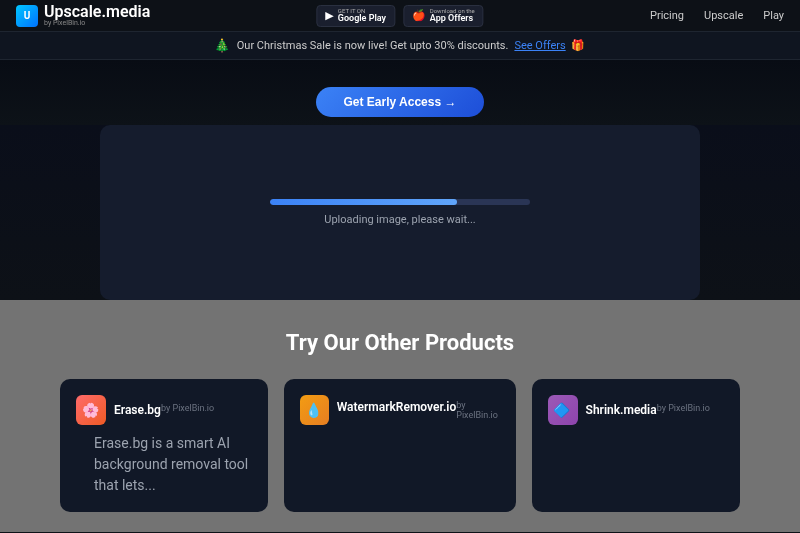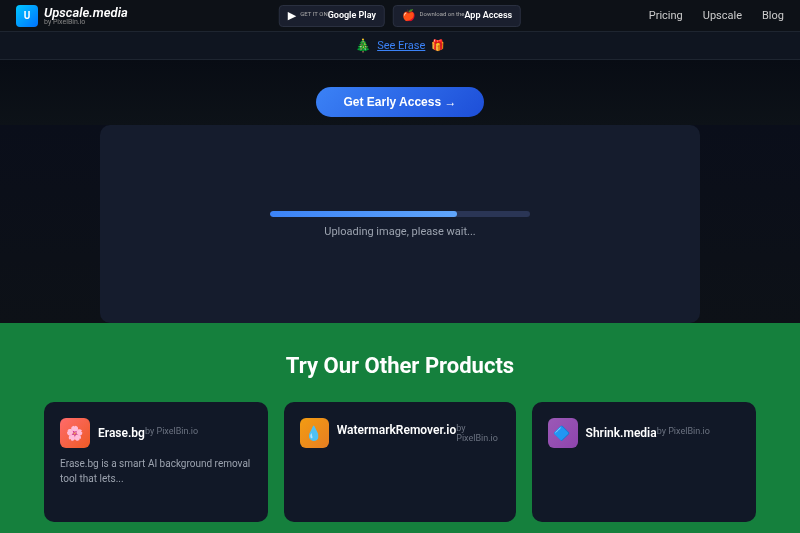--- a/index.html
+++ b/index.html
@@ -45,24 +45,23 @@
       font-weight: bold;
     }
 
     .logo-text {
       display: flex;
       flex-direction: column;
       line-height: 1;
     }
 
     .logo-name {
-      font-size: 13px;
+      font-size: 16px;
       font-weight: 600;
       color: #fff;
-      font-style: italic;
     }
 
     .logo-sub {
       font-size: 7px;
       color: #888;
     }
 
     .header-center {
       display: flex;
       align-items: center;
@@ -83,21 +82,21 @@
       height: 22px;
       cursor: pointer;
     }
 
     .app-badge-icon {
       font-size: 11px;
     }
 
     .app-badge-text {
       display: flex;
-      flex-direction: row;
+      flex-direction: column;
       line-height: 1;
     }
 
     .app-badge-small {
       font-size: 6px;
       color: #aaa;
     }
 
     .app-badge-name {
       font-size: 9px;
@@ -176,22 +175,22 @@
       background: linear-gradient(90deg, #3b82f6, #60a5fa);
     }
 
     .progress-text {
       font-size: 11px;
       color: #9ca3af;
     }
 
     
     .products-section {
-      padding: 30px 44px 20px;
-      background: #15803d;
+      padding: 30px 60px 20px;
+      background: #737373;
     }
 
     .products-title {
       text-align: center;
       font-size: 22px;
       font-weight: 700;
       color: #fff;
       margin-bottom: 24px;
     }
 
@@ -239,36 +238,37 @@
       font-weight: 600;
       color: #fff;
     }
 
     .product-sub {
       font-size: 9px;
       color: #6b7280;
     }
 
     .product-desc {
-      font-size: 10px;
+      font-size: 14px;
       color: #9ca3af;
       line-height: 1.5;
+      margin-left: 18px;
     }
 
     
     .upload-wrapper {
       background: linear-gradient(180deg, #0a0e1a 0%, #0d1117 100%);
       padding: 0 100px;
       padding-top: 0;
     }
 
     .dark-upload-box {
       background: #151c2d;
       border-radius: 10px;
-      height: 198px;
+      height: 175px;
       display: flex;
       align-items: center;
       justify-content: center;
     }
 
     .hero-top {
       background: linear-gradient(180deg, #080c14 0%, #0d1218 100%);
       height: 65px;
       display: flex;
       align-items: flex-end;
@@ -293,35 +293,36 @@
       <span class="app-badge-icon">▶</span>
       <div class="app-badge-text">
         <span class="app-badge-small">GET IT ON</span>
         <span class="app-badge-name">Google Play</span>
       </div>
     </div>
     <div class="app-badge">
       <span class="app-badge-icon">🍎</span>
       <div class="app-badge-text">
         <span class="app-badge-small">Download on the</span>
-        <span class="app-badge-name">App Access</span>
+        <span class="app-badge-name">App Offers</span>
       </div>
     </div>
   </div>
 
   <nav class="header-nav">
     <a class="nav-link">Pricing</a>
     <a class="nav-link">Upscale</a>
-    <a class="nav-link">Blog</a>
+    <a class="nav-link">Play</a>
   </nav>
 </header>
 
 <div class="promo-bar">
   <span class="promo-icon">🎄</span>
-  <span class="promo-link">See Erase</span>
+  <span>Our Christmas Sale is now live! Get upto 30% discounts.</span>
+  <span class="promo-link">See Offers</span>
   <span>🎁</span>
 </div>
 
 <div class="hero-top">
   <button class="get-access-btn">Get Early Access →</button>
 </div>
 
 <div class="upload-wrapper">
   <div class="dark-upload-box">
     <div class="progress-container">

